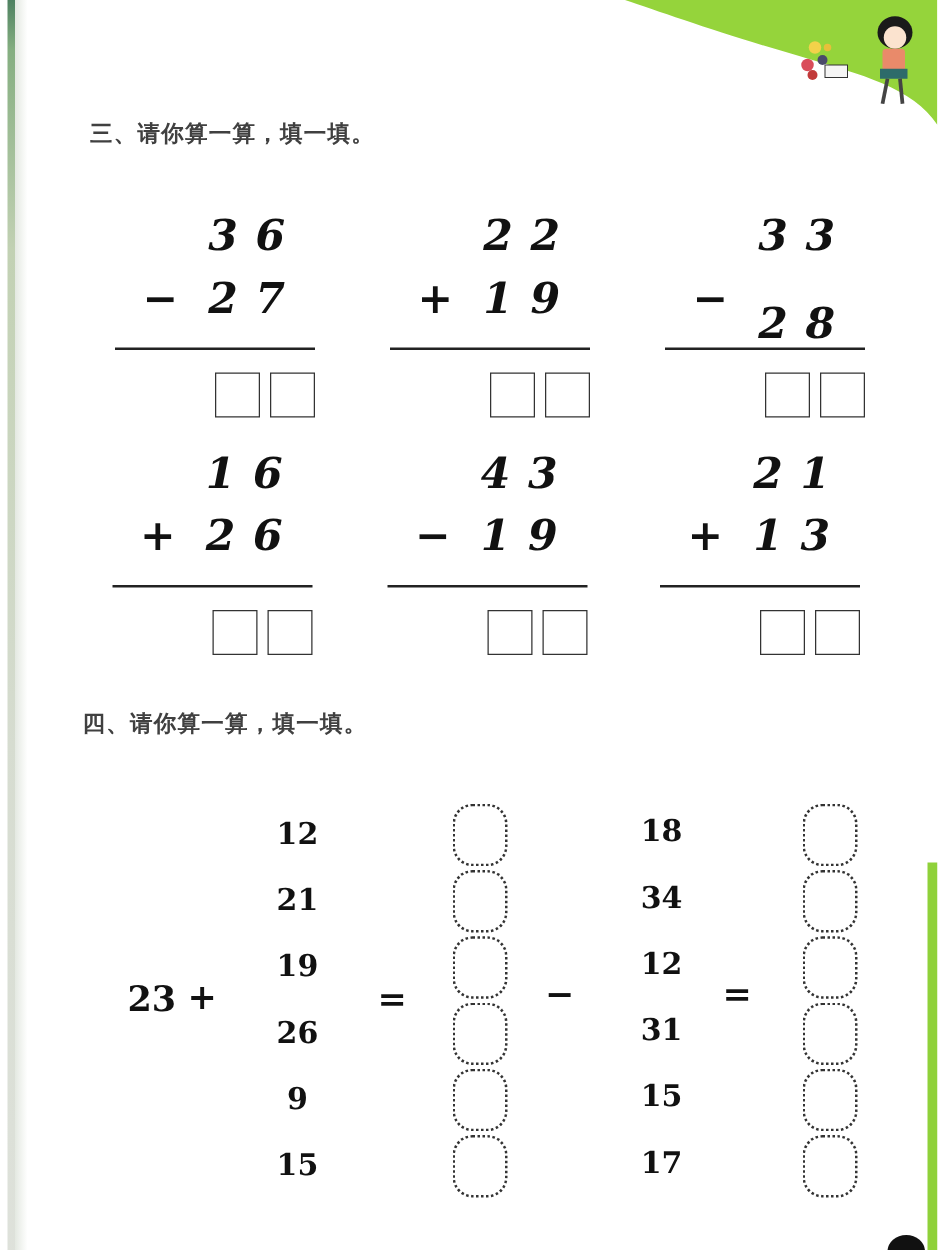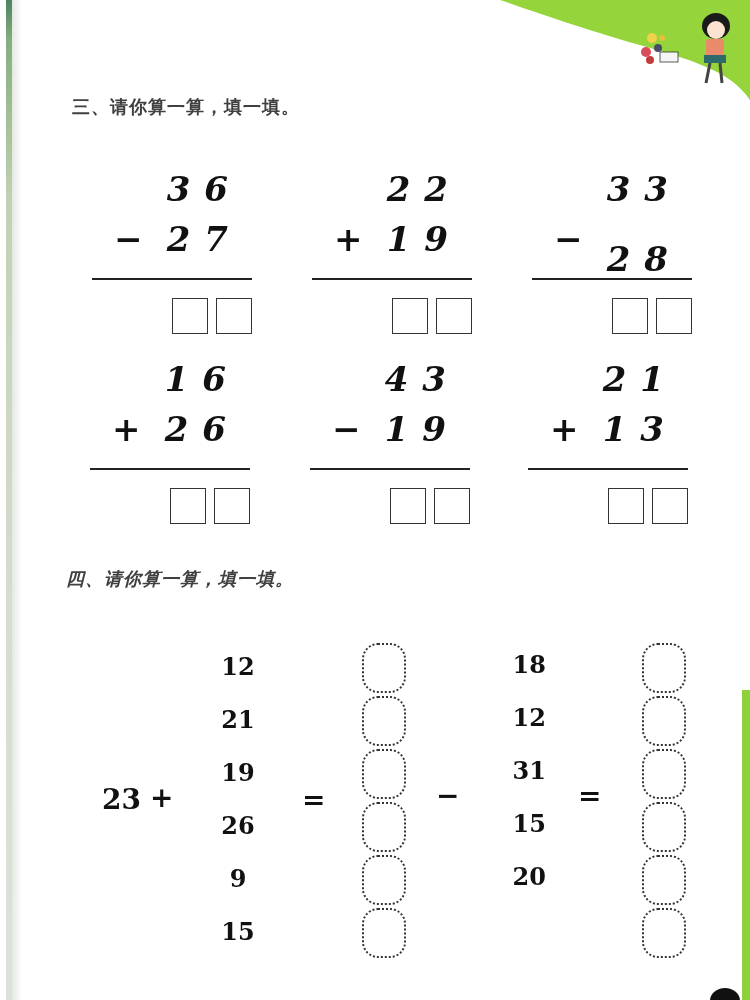--- a/index.html
+++ b/index.html
@@ -150,21 +150,21 @@
   <div class="row" style="top:12px;">21</div>
   <div class="op">+</div>
   <div class="row" style="top:62px;">13</div>
   <div class="line"></div>
   <div class="boxes">
     <div class="box"></div>
     <div class="box"></div>
   </div>
 </div>
 
-<div class="section-title" style="left:66px; top:567px;font-style:italic;">四、请你算一算，填一填。</div>
+<div class="section-title" style="left:66px; top:567px;">四、请你算一算，填一填。</div>
 
 <div class="hnum" style="left:102px; top:786px;">23</div>
 <div class="hnum" style="left:150px; top:784px;">+</div>
 
 <div class="col-nums" style="left:208px; top:640px;">
   <div class="n">12</div>
   <div class="n">21</div>
   <div class="n">19</div>
   <div class="n">26</div>
   <div class="n">9</div>
@@ -179,24 +179,25 @@
   <div class="dot-circle"></div>
   <div class="dot-circle"></div>
   <div class="dot-circle"></div>
   <div class="dot-circle"></div>
 </div>
 
 <div class="hnum" style="left:436px; top:782px;">−</div>
 
 <div class="col-nums" style="left:486px; top:638px;text-align:right;">
   <div class="n">18</div>
+  <div class="n">34</div>
   <div class="n">12</div>
   <div class="n">31</div>
   <div class="n">15</div>
-  <div class="n">20</div>
+  <div class="n">17</div>
 </div>
 
 <div class="hnum" style="left:578px; top:782px;">=</div>
 
 <div class="dots-col" style="left:642px; top:643px;">
   <div class="dot-circle"></div>
   <div class="dot-circle"></div>
   <div class="dot-circle"></div>
   <div class="dot-circle"></div>
   <div class="dot-circle"></div>

